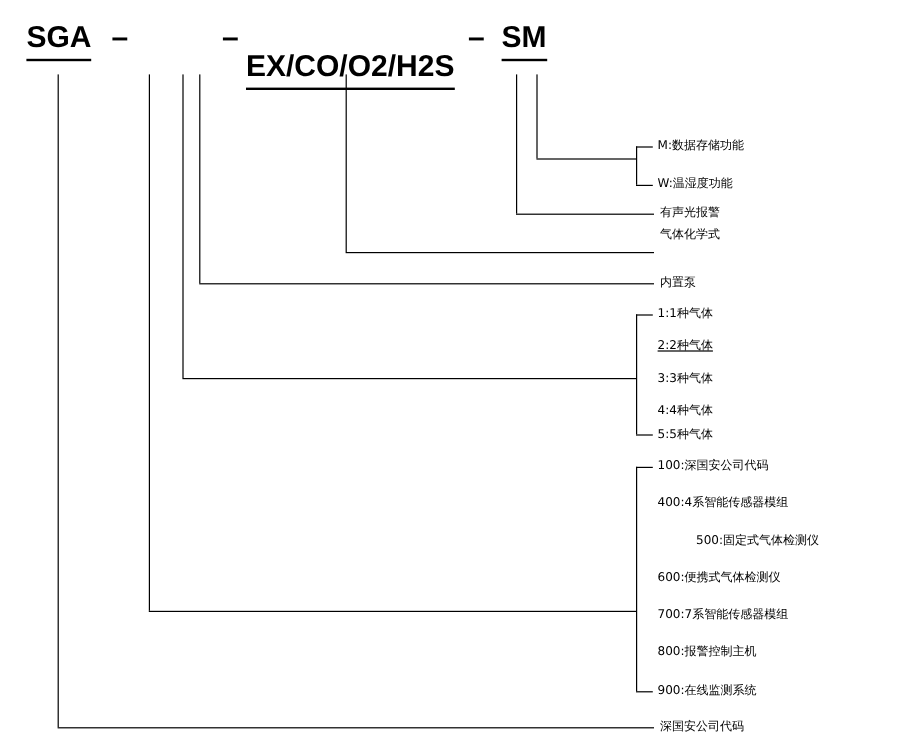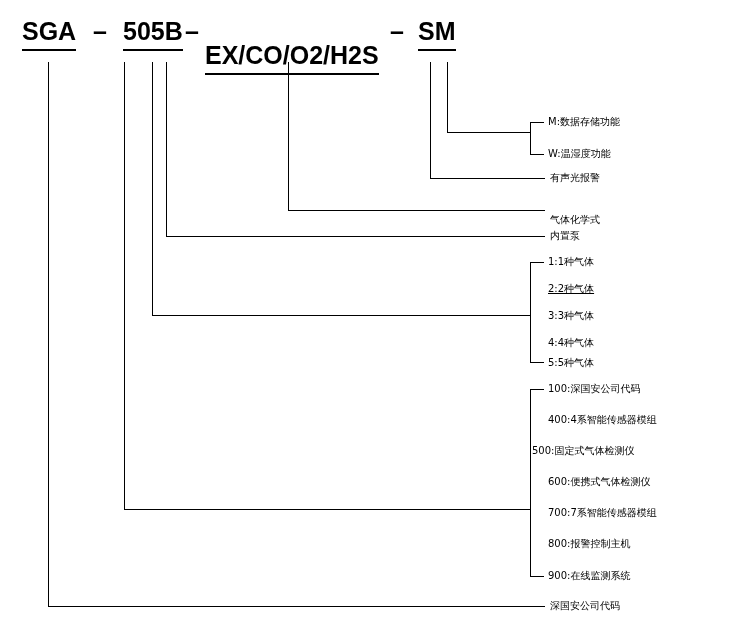--- a/index.html
+++ b/index.html
@@ -67,21 +67,20 @@
   }
 </style>
 </head>
 <body>
 
 <div id="root">
 
   <div class="code-row">
     <div class="code-seg" style="left:22px; top:0;">SGA</div>
     <div class="dash" style="left:93px; top:0;">–</div>
-    <div class="code-seg" style="left:123px; top:0;">505B</div>
     <div class="dash" style="left:185px; top:0;">–</div>
     <div class="code-seg" style="left:205px; top:0;margin-top:24px;">EX/CO/O2/H2S</div>
     <div class="dash" style="left:390px; top:0;">–</div>
     <div class="code-seg" style="left:418px; top:0;">SM</div>
   </div>
 
   <div class="v-line" style="left:447px; top:62px; height:70px;"></div>
   <div class="h-line" style="left:447px; top:132px; width:83px;"></div>
 
   <div class="v-line" style="left:530px; top:122px; height:32px;"></div>
@@ -90,21 +89,21 @@
 
   <div class="leaf leaf-cn" style="left:548px; top:114px;">M:数据存储功能</div>
   <div class="leaf leaf-cn" style="left:548px; top:146px;">W:温湿度功能</div>
 
   <div class="v-line" style="left:430px; top:62px; height:116px;"></div>
   <div class="h-line" style="left:430px; top:178px; width:115px;"></div>
   <div class="leaf leaf-cn" style="left:550px; top:170px;">有声光报警</div>
 
   <div class="v-line" style="left:288px; top:62px; height:148px;"></div>
   <div class="h-line" style="left:288px; top:210px; width:257px;"></div>
-  <div class="leaf leaf-cn" style="left:550px; top:212px;">气体化学式</div>
+  <div class="leaf leaf-cn" style="left:550px; top:188px;">气体化学式</div>
 
   <div class="v-line" style="left:166px; top:62px; height:174px;"></div>
   <div class="h-line" style="left:166px; top:236px; width:379px;"></div>
   <div class="leaf leaf-cn" style="left:550px; top:228px;">内置泵</div>
 
   <div class="v-line" style="left:152px; top:62px; height:253px;"></div>
   <div class="h-line" style="left:152px; top:315px; width:378px;"></div>
 
   <div class="v-line" style="left:530px; top:262px; height:100px;"></div>
   <div class="h-line" style="left:530px; top:262px; width:14px;"></div>
@@ -118,21 +117,21 @@
 
   <div class="v-line" style="left:124px; top:62px; height:447px;"></div>
   <div class="h-line" style="left:124px; top:509px; width:406px;"></div>
 
   <div class="v-line" style="left:530px; top:389px; height:187px;"></div>
   <div class="h-line" style="left:530px; top:389px; width:14px;"></div>
   <div class="h-line" style="left:530px; top:576px; width:14px;"></div>
 
   <div class="leaf leaf-cn" style="left:548px; top:381px;">100:深国安公司代码</div>
   <div class="leaf leaf-cn" style="left:548px; top:412px;">400:4系智能传感器模组</div>
-  <div class="leaf leaf-cn" style="left:532px; top:443px;">500:固定式气体检测仪</div>
+  <div class="leaf leaf-cn" style="left:580px; top:443px;">500:固定式气体检测仪</div>
   <div class="leaf leaf-cn" style="left:548px; top:474px;">600:便携式气体检测仪</div>
   <div class="leaf leaf-cn" style="left:548px; top:505px;">700:7系智能传感器模组</div>
   <div class="leaf leaf-cn" style="left:548px; top:536px;">800:报警控制主机</div>
   <div class="leaf leaf-cn" style="left:548px; top:568px;">900:在线监测系统</div>
 
   <div class="v-line" style="left:48px; top:62px; height:544px;"></div>
   <div class="h-line" style="left:48px; top:606px; width:497px;"></div>
   <div class="leaf leaf-cn" style="left:550px; top:598px;">深国安公司代码</div>
 
 </div>

